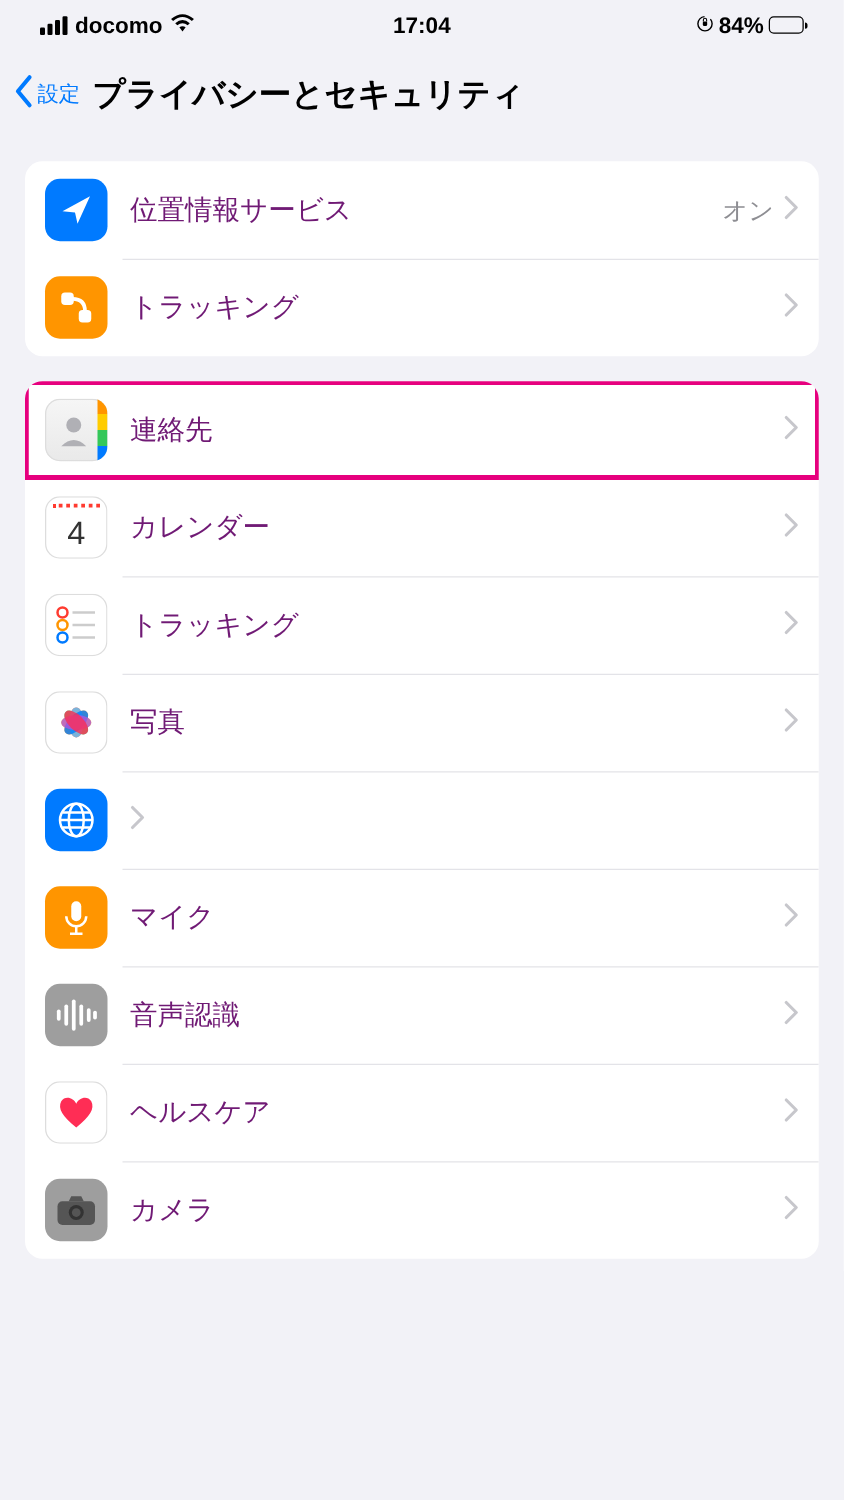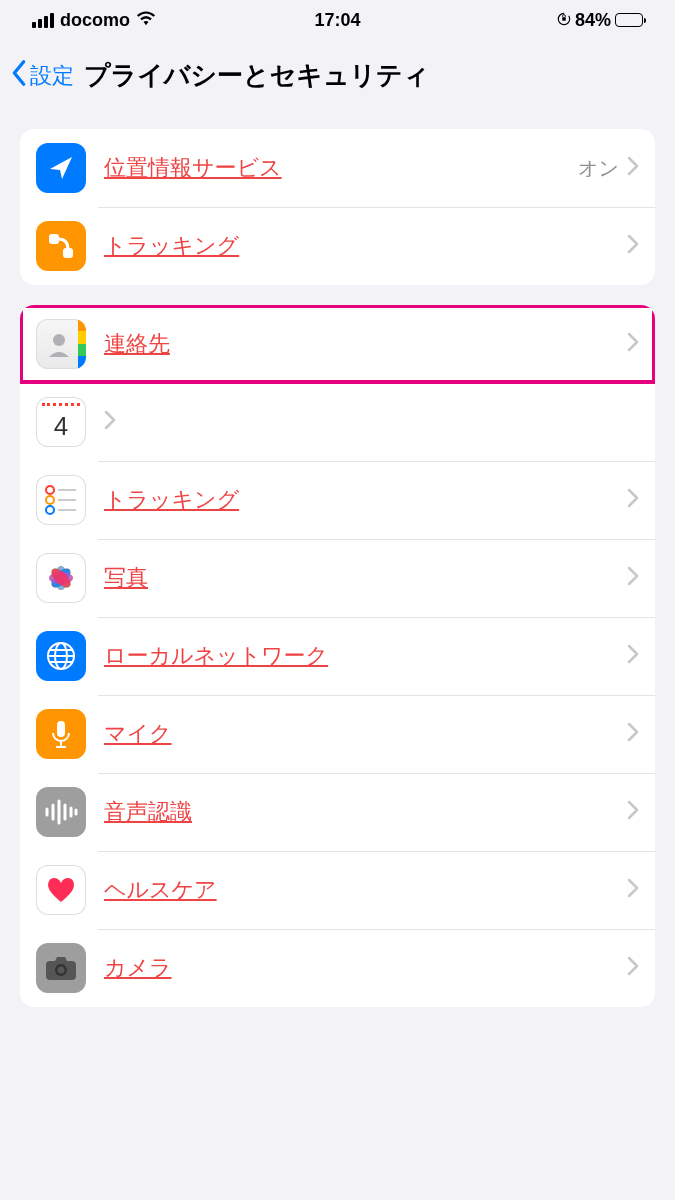--- a/index.html
+++ b/index.html
@@ -41,21 +41,21 @@
     content: ""; position: absolute; right: -4px; top: 4px;
     width: 2.5px; height: 5px; background: #000; border-radius: 0 2px 2px 0;
   }
   .battery-fill { background: #000; height: 100%; width: 84%; border-radius: 2px; }
 
   .nav-bar {
     display: flex; align-items: center;
     padding: 18px 10px 16px 10px;
     position: relative;
   }
-  .back-btn { display: flex; align-items: center; gap: 2px; color: #007aff; font-size: 22px; }
+  .back-btn { display: flex; align-items: center; gap: 2px; color: #007aff; font-size: 17px; }
   .back-chevron svg { width: 18px; height: 28px; }
   .nav-title {
     font-size: 26px; font-weight: 700; color: #000;
     margin-left: 10px;
   }
 
   .section {
     background: #fff;
     border-radius: 14px;
     margin: 20px 20px 0 20px;
@@ -77,21 +77,21 @@
     outline: 4px solid #e6007e;
     outline-offset: -3px;
     z-index: 2;
   }
   .app-icon {
     width: 50px; height: 50px; border-radius: 12px;
     display: flex; align-items: center; justify-content: center;
     flex-shrink: 0; margin-right: 18px;
     overflow: hidden;
   }
-  .row-label { font-size: 22px; color: #ef4444; flex: 1; text-decoration: underline; }
+  .row-label { font-size: 22px; color: #701a75; flex: 1; }
   .row-value { font-size: 20px; color: #8e8e93; margin-right: 8px; }
   .chevron svg { width: 12px; height: 20px; }
   .chevron path { stroke: #c7c7cc; }
 
   
   .ic-location { background: #007aff; }
   .ic-tracking { background: #ff9500; }
   .ic-contacts { background: linear-gradient(#f6f6f6,#e9e9e9); box-shadow: inset 0 0 0 1px #ddd; position: relative; }
   .ic-contacts::after{content:"";position:absolute;right:0;top:0;bottom:0;width:8px;background:linear-gradient(#ff9500 0 25%,#ffcc00 25% 50%,#34c759 50% 75%,#007aff 75% 100%);border-radius:0 12px 12px 0;}
   .ic-calendar { background: #fff; box-shadow: inset 0 0 0 1px #ddd; position: relative; }
@@ -194,20 +194,21 @@
           <path d="M2 2 L10 10 L2 18" fill="none" stroke-width="2.5" stroke-linecap="round" stroke-linejoin="round"></path>
         </svg></span>
   </div>
 
   <div class="row">
     <div class="app-icon ic-calendar">
       <svg width="50" height="50" viewBox="0 0 50 50">
           <text x="25" y="38" text-anchor="middle" font-size="26" font-weight="300" fill="#333">4</text>
         </svg>
     </div>
+    <div class="row-label">カレンダー</div>
     <span class="chevron"><svg viewBox="0 0 12 20">
           <path d="M2 2 L10 10 L2 18" fill="none" stroke-width="2.5" stroke-linecap="round" stroke-linejoin="round"></path>
         </svg></span>
   </div>
 
   <div class="row">
     <div class="app-icon ic-reminders">
       <svg width="38" height="38" viewBox="0 0 38 38">
           <circle cx="8" cy="9" r="4" fill="none" stroke="#ff3b30" stroke-width="2"></circle>
           <circle cx="8" cy="19" r="4" fill="none" stroke="#ff9500" stroke-width="2"></circle>
@@ -248,21 +249,20 @@
   <div class="row">
     <div class="app-icon ic-network">
       <svg width="34" height="34" viewBox="0 0 34 34">
           <circle cx="17" cy="17" r="13" fill="none" stroke="#fff" stroke-width="2"></circle>
           <ellipse cx="17" cy="17" rx="6" ry="13" fill="none" stroke="#fff" stroke-width="2"></ellipse>
           <line x1="4" y1="17" x2="30" y2="17" stroke="#fff" stroke-width="2"></line>
           <line x1="6" y1="11" x2="28" y2="11" stroke="#fff" stroke-width="2"></line>
           <line x1="6" y1="23" x2="28" y2="23" stroke="#fff" stroke-width="2"></line>
         </svg>
     </div>
-    <div class="row-label">ローカルネットワーク</div>
     <span class="chevron"><svg viewBox="0 0 12 20">
           <path d="M2 2 L10 10 L2 18" fill="none" stroke-width="2.5" stroke-linecap="round" stroke-linejoin="round"></path>
         </svg></span>
   </div>
 
   <div class="row">
     <div class="app-icon ic-mic">
       <svg width="30" height="34" viewBox="0 0 30 34">
           <rect x="11" y="4" width="8" height="16" rx="4" fill="#fff"></rect>
           <path d="M7 16 a8 8 0 0 0 16 0" fill="none" stroke="#fff" stroke-width="2"></path>

